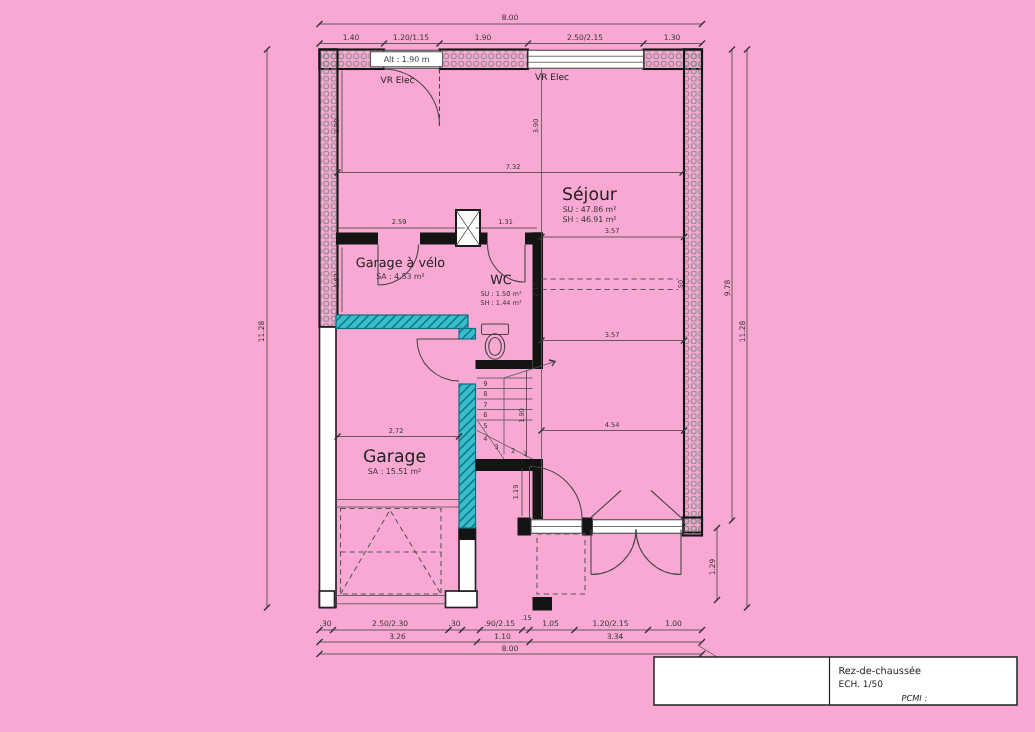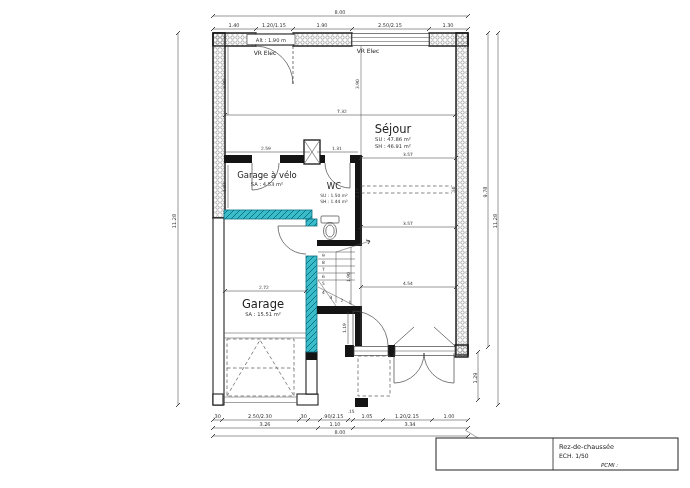--- a/index.html
+++ b/index.html
@@ -1,16 +1,16 @@
 <!DOCTYPE html>
 <html><head>
 <meta charset="utf-8">
 <style>
   html,body{margin:0;padding:0;background:#e8e8e8;}
-  .page{position:relative;width:690px;height:488px;background:#ffffff;overflow:hidden;
+  .page{position:relative;width:690px;height:488px;background:#f9a8d4;overflow:hidden;
         font-family:"DejaVu Sans", sans-serif;}
   svg{position:absolute;left:0;top:0;}
   svg text{fill:#2b2b2b;}
   .dim{font-size:5px;text-anchor:middle;fill:#333;}
   .dimtiny{font-size:4.4px;text-anchor:middle;fill:#333;}
   .roomL{font-size:11.5px;text-anchor:middle;fill:#222;}
   .roomM{font-size:8.5px;text-anchor:middle;fill:#222;}
   .roomS{font-size:5.2px;text-anchor:middle;fill:#333;}
   .ann{font-size:6px;text-anchor:middle;fill:#222;}
   .tb1{font-size:6.5px;fill:#222;}

